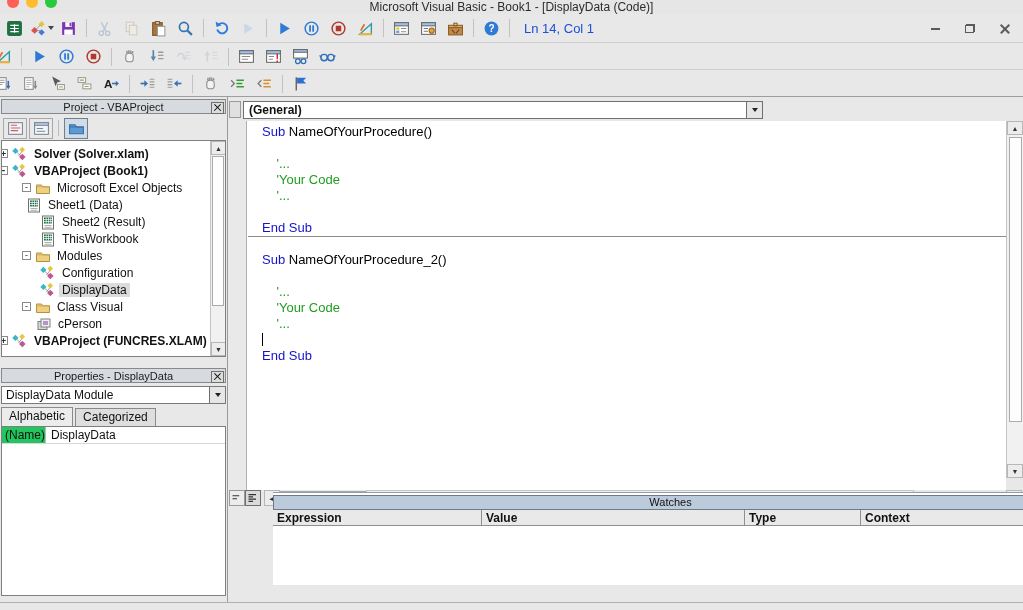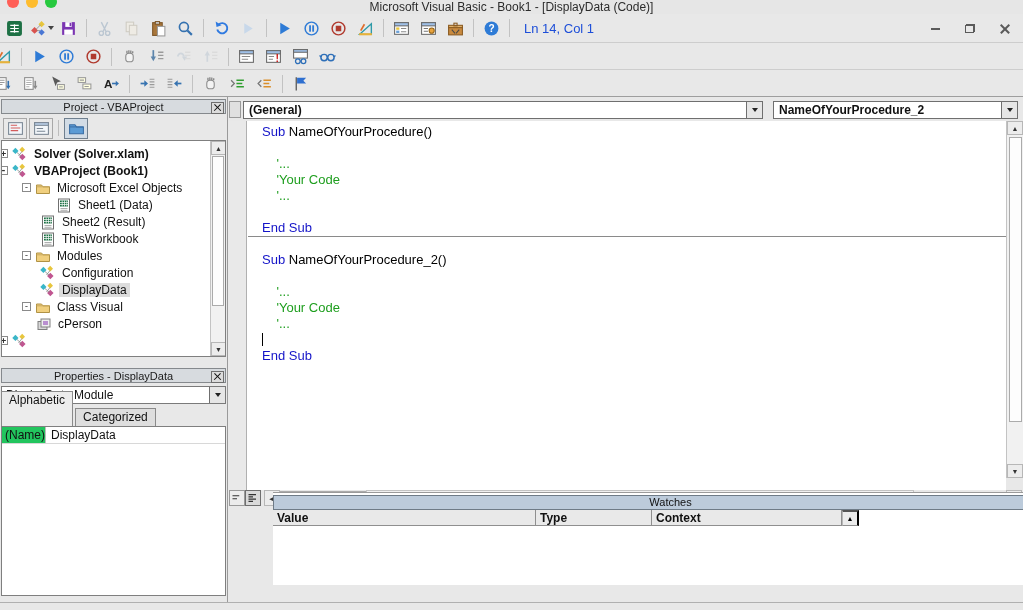--- a/index.html
+++ b/index.html
@@ -64,21 +64,21 @@
   .trow.sel .lbl { background:#dcdcdc; }
   .expander { width:9px; height:9px; border:1px solid #8a8a8a; background:#fff; font-size:9px; line-height:7px; text-align:center; color:#333; margin-right:4px; flex:0 0 9px; font-family:"DejaVu Sans Mono",monospace; }
   .expander.clipped { margin-left:-5px; }
   .ticon { width:16px; height:16px; margin-right:3px; flex:0 0 16px; display:inline-flex; }
 
   .propspanel { position:absolute; left:1px; top:271px; width:225px; height:231px; background:#e8e8e8; }
   .propsel { position:absolute; left:0; top:18px; width:225px; height:18px; background:#fff; border:1px solid #7a7a7a; font-size:12px; line-height:16px; padding-left:4px; }
   .propsel .combo-arrow { right:0; top:0; height:16px; }
   .ptabs { position:absolute; left:0; top:40px; height:18px; display:flex; align-items:flex-end; }
   .ptab { font-size:12px; padding:1px 7px 2px; border:1px solid #8a8a8a; border-bottom:none; background:#dedede; margin-right:2px; }
-  .ptab.active { background:#ececec; font-weight:normal; padding-bottom:19px; }
+  .ptab.active { background:#ececec; font-weight:normal; padding-bottom:3px; }
   .propgrid { position:absolute; left:0; top:58px; width:225px; height:170px; background:#fff; border:1px solid #7f7f7f; }
   .prow { display:flex; height:17px; border-bottom:1px solid #d8d8d8; font-size:12px; }
   .pkey { width:44px; background:#22c55e; border-right:1px solid #bcbcbc; padding:1px 3px; }
   .pval { flex:1; padding:1px 5px; }
 
   
   .codewin { position:absolute; left:228px; top:97px; width:795px; height:413px; background:#e8e8e8; }
   .comborow-spacer { position:absolute; left:1px; top:4px; width:12px; height:17px; background:#e0e0e0; border:1px solid #9a9a9a; }
   .combo { position:absolute; top:4px; height:18px; background:#fff; border:1px solid #6f6f6f; font-size:12px; font-weight:bold; line-height:16px; padding-left:5px; white-space:nowrap; overflow:hidden; }
   .combo.left { left:15px; width:520px; }
@@ -578,21 +578,21 @@
             <div class="trow" style="padding-left: 20px;">
               <span class="expander">-</span>
               <span class="ticon">
                 <svg viewBox="0 0 16 16" width="17" height="17">
                   <path d="M1.5 4.5h5L8 6.3h6.5V13h-13z" fill="#f0cf7e" stroke="#b09245"></path>
                   <path d="M1.5 6.3h13" stroke="#c8a95e" fill="none"></path>
                 </svg>
               </span>
               <span class="lbl">Microsoft Excel Objects</span>
             </div>
-            <div class="trow" style="padding-left: 54px;">
+            <div class="trow" style="padding-left: 24px;">
               <span class="ticon">
                 <svg viewBox="0 0 16 16" width="17" height="17">
                   <rect x="2.5" y="1.5" width="11" height="13" fill="#fff" stroke="#707070"></rect>
                   <rect x="4" y="3" width="8" height="6" fill="#1e7145"></rect>
                   <path d="M6.2 3v6M8.5 3v6M10.8 3v6M4 5h8M4 7h8" stroke="#fff" stroke-width=".7" fill="none"></path>
                   <path d="M4.5 11h7M4.5 12.8h7" stroke="#9a9a9a" stroke-width=".8" fill="none"></path>
                 </svg>
               </span>
               <span class="lbl">Sheet1 (Data)</span>
             </div>
@@ -673,20 +673,21 @@
             <div class="trow bold" style="padding-left: 2px;">
               <span class="expander clipped">+</span>
               <span class="ticon">
                 <svg viewBox="0 0 16 16" width="17" height="17">
                   <rect x="1.2" y="2.2" width="4.4" height="4.4" fill="#3ab6c8" transform="rotate(45 3.4 4.4)"></rect>
                   <rect x="8.2" y="1.2" width="4" height="4" fill="#e8c63d" transform="rotate(45 10.2 3.2)"></rect>
                   <rect x="8" y="8.2" width="4.6" height="4.6" fill="#c05590" transform="rotate(45 10.3 10.5)"></rect>
                   <path d="M5 6l4.5 4M10 5l-3.5 4.5" stroke="#8a8a8a" stroke-width=".8" fill="none"></path>
                 </svg>
               </span>
+              <span class="lbl">VBAProject (FUNCRES.XLAM)</span>
             </div>
           </div>
         <div class="treescroll">
           <button class="sbtn" style="top:0;">▲</button>
           <div class="sthumb" style="top:15px;height:150px;"></div>
           <button class="sbtn" style="bottom:0;">▼</button>
         </div>
       </div>
     </div>
 
@@ -715,26 +716,20 @@
   </div>
 
   <div class="codewin">
     <div class="comborow-spacer"></div>
     <div class="combo left">
       <span>(General)</span>
       <span class="combo-arrow">
           <i></i>
         </span>
     </div>
-    <div class="combo right">
-      <span>NameOfYourProcedure_2</span>
-      <span class="combo-arrow">
-          <i></i>
-        </span>
-    </div>
 
     <div class="codearea">
       <div class="codemargin"></div>
       <div class="codelines" id="codelines"><div class="cline"><span class="seg-kw">Sub </span><span class="seg-txt">NameOfYourProcedure()</span></div><div class="cline"></div><div class="cline"><span class="seg-com">    '...</span></div><div class="cline"><span class="seg-com">    'Your Code</span></div><div class="cline"><span class="seg-com">    '...</span></div><div class="cline"></div><div class="cline"><span class="seg-kw">End Sub</span></div><div class="cline csep"></div><div class="cline"><span class="seg-kw">Sub </span><span class="seg-txt">NameOfYourProcedure_2()</span></div><div class="cline"></div><div class="cline"><span class="seg-com">    '...</span></div><div class="cline"><span class="seg-com">    'Your Code</span></div><div class="cline"><span class="seg-com">    '...</span></div><div class="cline"><span class="caret"></span></div><div class="cline"><span class="seg-kw">End Sub</span></div></div>
     </div>
 
     <div class="vscroll">
       <button class="sbtn" style="top:0;">▲</button>
       <div class="sthumb" style="top:16px;height:285px;"></div>
       <button class="sbtn" style="bottom:0;">▼</button>
@@ -761,20 +756,21 @@
       <button class="harrow" style="margin-left:auto;margin-right:1px;">▶</button>
     </div>
   </div>
 
   <div class="watches">
     <div class="whead">Watches</div>
     <button class="xbtn" style="top:4px;right:2px;">
         <span class="xglyph"></span>
       </button>
     <div class="wcols" id="wcols">
+        <div class="wcol" style="width: 209px;">Expression</div>
         <div class="wcol" style="width: 263px;">Value</div>
         <div class="wcol" style="width: 116px;">Type</div>
         <div class="wcol" style="width: 190px;">Context</div>
         <button class="wscrollcell">▲</button>
       </div>
     <div class="wbody"></div>
     <div class="wvscroll">
       <div class="sthumb" style="top:1px;height:42px;"></div>
       <button class="sbtn" style="bottom:0;width:16px;">▼</button>
     </div>

